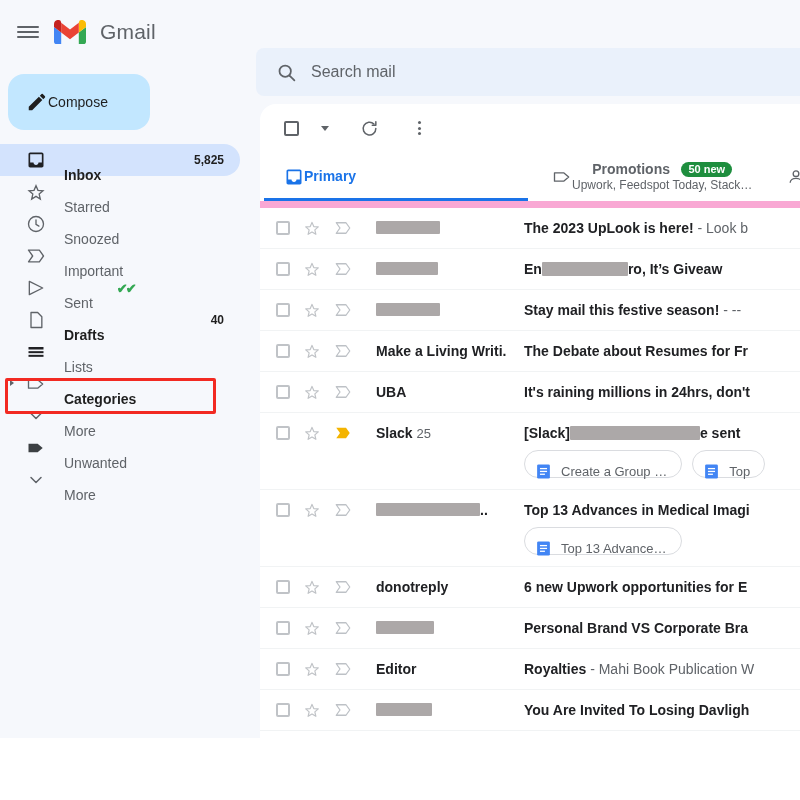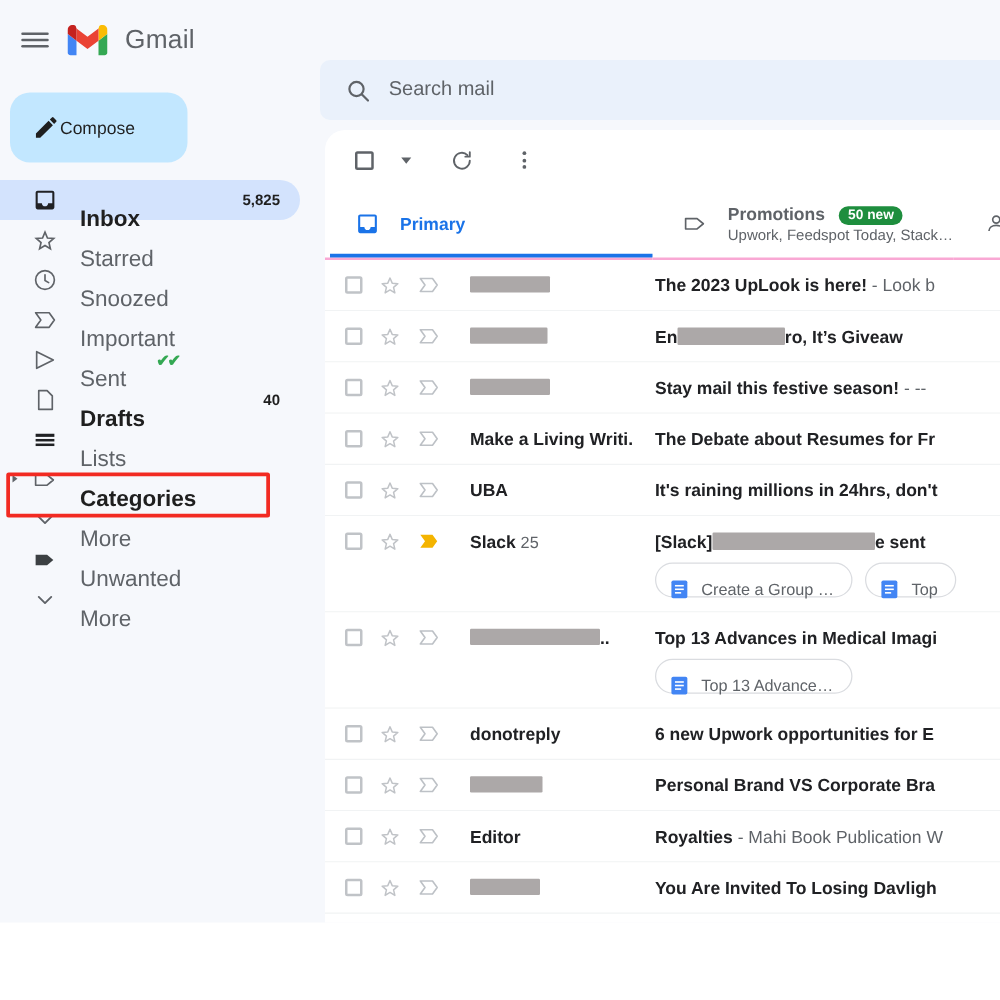--- a/index.html
+++ b/index.html
@@ -57,21 +57,21 @@
     border-radius: 0 16px 16px 0;
     cursor: pointer;
     position: relative;
   }
   .nav-item .ico {
     width: 20px; height: 20px;
     display: flex; align-items: center; justify-content: center;
     flex: 0 0 20px;
   }
   .nav-label {
-    font-size: 18px; color: #1f1f1f;
+    font-size: 14px; color: #1f1f1f;
     white-space: nowrap;
     margin-top: 30px;
   }
   .nav-count {
     position: absolute; right: 16px;
     font-size: 12px; color: #1f1f1f; font-weight: 700;
   }
   .nav-item.active { background: #d3e3fd; }
   .nav-item.active .nav-label { font-weight: 700; }
   .nav-item.bold .nav-label { font-weight: 700; }
@@ -147,27 +147,27 @@
     border-left: 4px solid transparent;
     border-right: 4px solid transparent;
     margin-left: 2px;
   }
   .dots { display: flex; flex-direction: column; gap: 2.5px; align-items: center;}
   .dots i { width: 3px; height: 3px; background: #5f6368; border-radius: 50%; display: block;}
 
   
   .tabs { display: flex; height: 56px; position: relative; }
   .tab {
-    display: flex; align-items: center; gap: 16px;
+    display: flex; align-items: center; 
     padding-left: 24px;
     cursor: pointer; position: relative;
-    border-bottom: 2px solid #f9a8d4;
+    border-bottom: 7px solid #f9a8d4;
   }
   .tab.primary { width: 280px; }
-  .tab.promo { width: 244px; }
+  .tab.promo { width: 244px; text-align: center; }
   .tab.social { width: 60px; }
   .tab.primary::after {
     content: ""; position: absolute;
     left: 4px; right: 0; bottom: 0; height: 3px;
     background: #1a73e8;
   }
   .tab-main { font-size: 14px; font-weight: 700; color: #5f6368; line-height: 17px; }
   .tab.primary .tab-main { color: #1a73e8; }
   .tab-sub { font-size: 12px; color: #5f6368; line-height: 15px; white-space: nowrap; }
   .badge {

